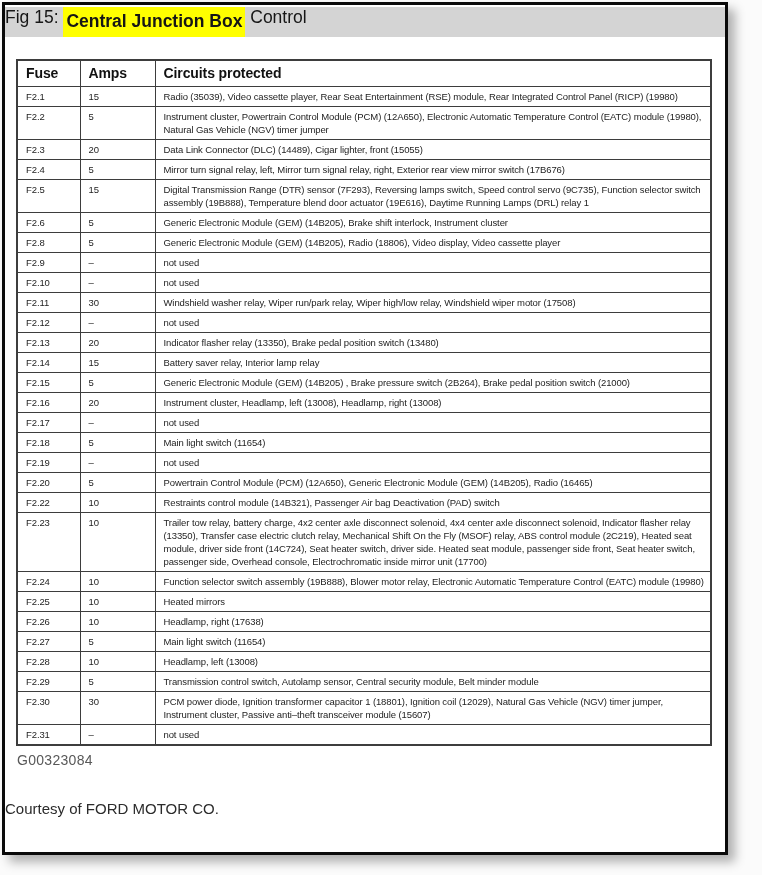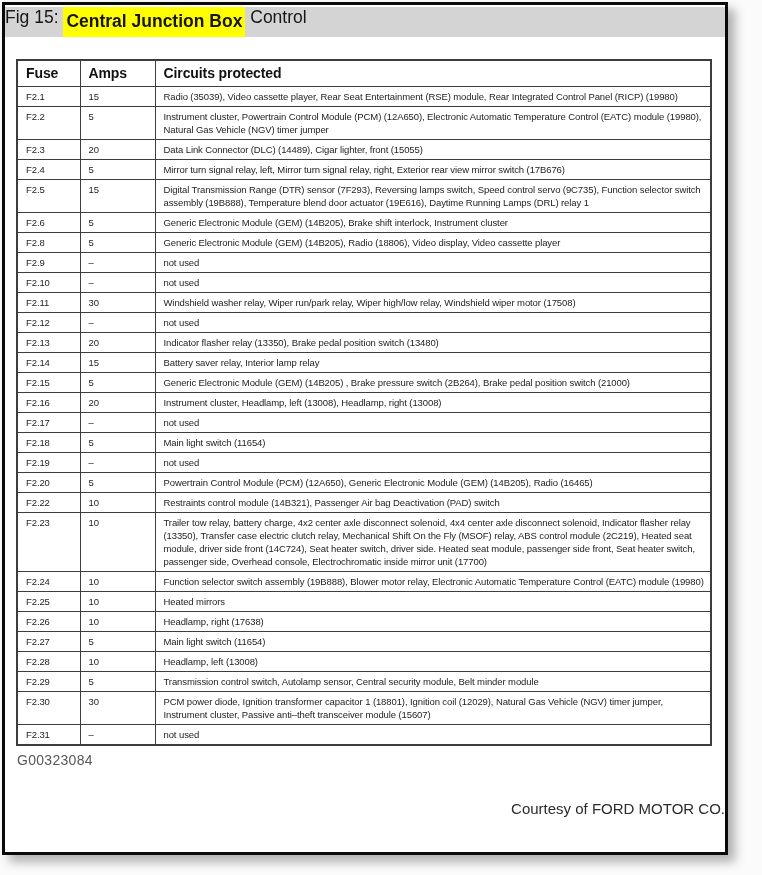--- a/index.html
+++ b/index.html
@@ -49,21 +49,21 @@
   }
   .col-fuse{width:63px;}
   .col-amps{width:75px;}
   .gcode{
     margin:6px 0 0 12px;
     font-size:14px;letter-spacing:0.3px;
     color:#585858;
   }
   .courtesy{
     margin-top:32px;
-    text-align:right;
+    text-align:left;
     font-size:15px;color:#2b2b2b;
   }
 </style>
 </head>
 <body>
 
 <div class="page">
 
   <div class="titlebar">
     <span>Fig 15: </span><span class="title-highlight">Central Junction Box</span><span> Control</span>

